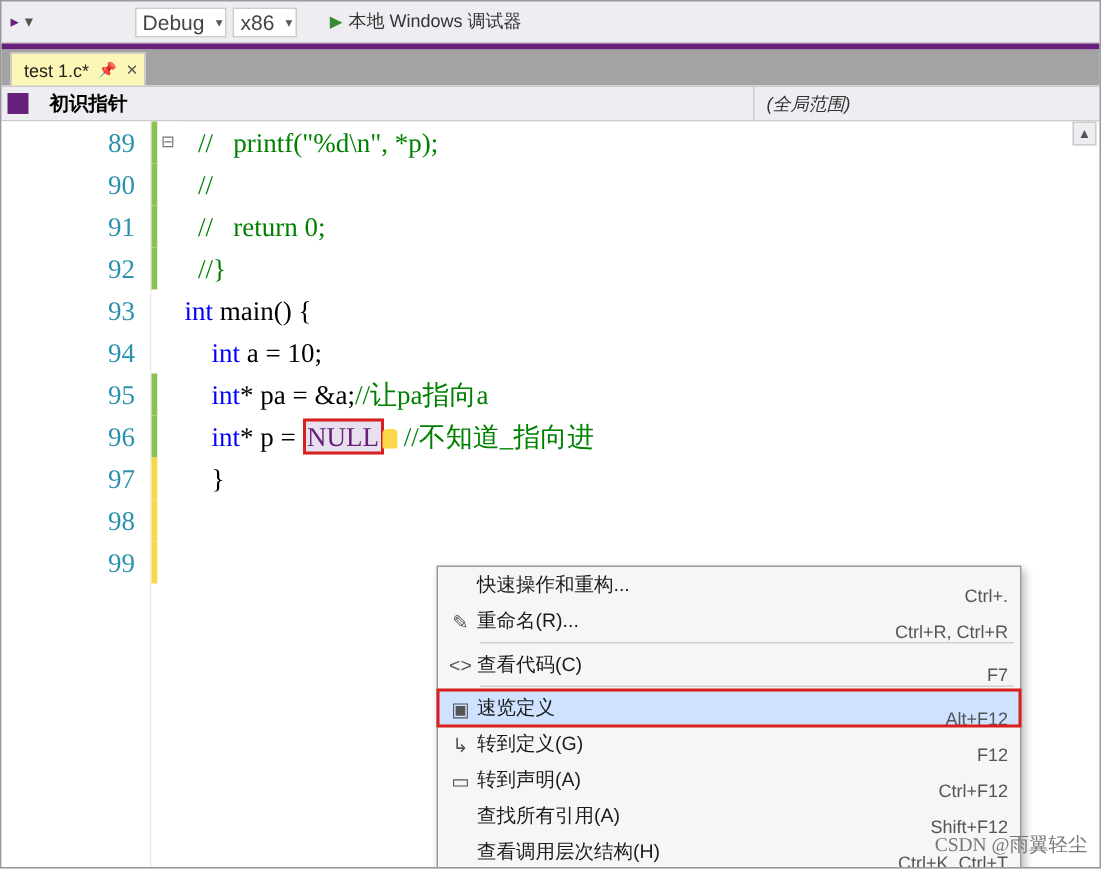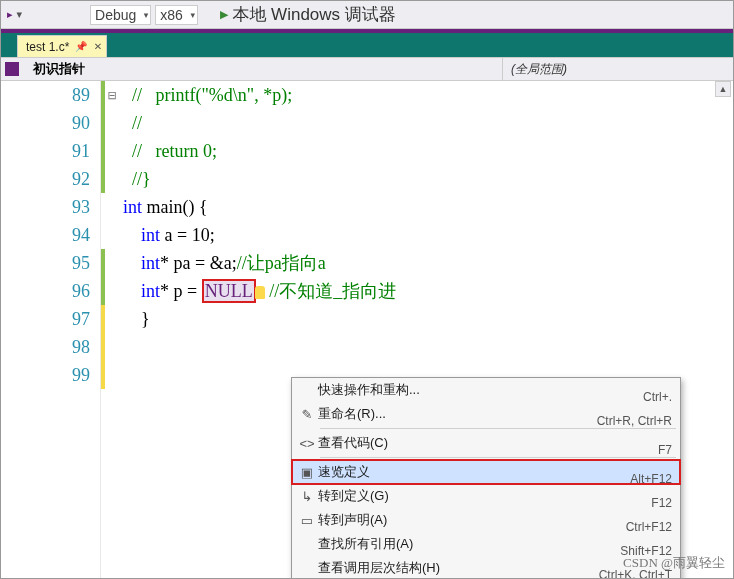--- a/index.html
+++ b/index.html
@@ -38,24 +38,24 @@
     content: "▾";
     position: absolute; right: 2px; font-size: 9px; color: #555;
   }
   .toolbar-top .play { color: #388a34; font-size: 11px; margin-left: 4px; }
   .purple-bar {
     height: 4px;
     background: #68217a;
   }
   .tab-row {
     height: 24px;
-    background: #0f766e;
+    background: #a3a3a3;
     display: flex;
     align-items: flex-end;
-    padding-left: 16px;
+    padding-left: 6px;
   }
   .tab {
     background: #fcf7b6;
     border: 1px solid #ccc;
     border-bottom: none;
     height: 22px;
     display: flex;
     align-items: center;
     padding: 0 4px 0 8px;
     font-size: 12px;
@@ -207,21 +207,21 @@
 <body>
 
 <div class="toolbar-top">
   <span style="color:#68217a;font-size:11px">▸</span>
   <span style="color:#555;font-size:11px">▾</span>
   <span style="width:60px"></span>
   <span class="dd">Debug</span>
   <span class="dd">x86</span>
   <span style="width:10px"></span>
   <span class="play">▶</span>
-  <span style="font-size:17px;color:#333">本地 Windows 调试器</span>
+  <span style="font-size:12px;color:#333">本地 Windows 调试器</span>
 </div>
 
 <div class="purple-bar"></div>
 
 <div class="tab-row">
   <div class="tab">
     <span>test 1.c*</span>
     <span class="pin">📌</span>
     <span class="close">✕</span>
   </div>

